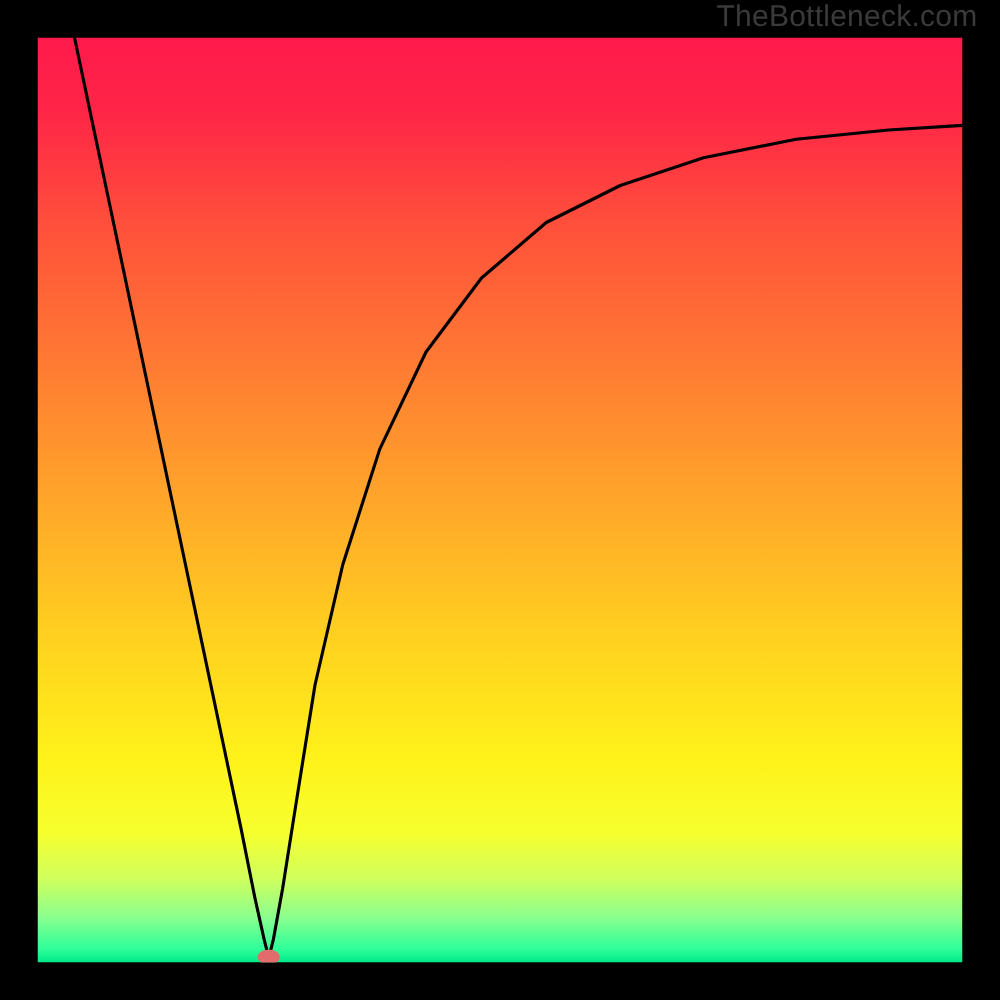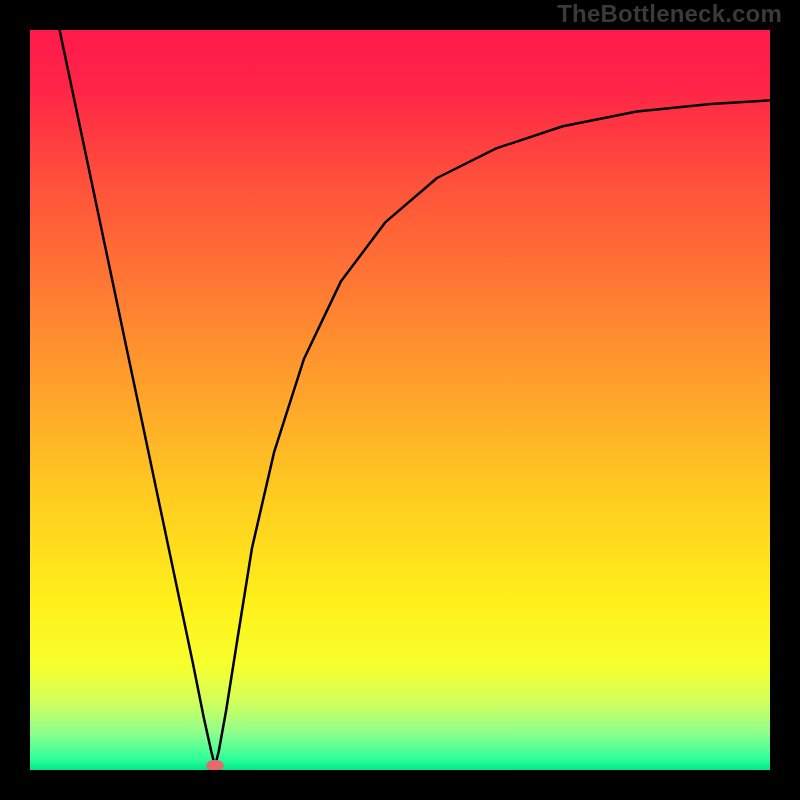--- a/index.html
+++ b/index.html
@@ -16,21 +16,21 @@
     width: 800px;
     height: 800px;
     background: #000;
   }
   .watermark {
     position: absolute;
     top: 0;
     right: 18px;
     color: #3a3a3a;
     font-size: 24px;
-    font-weight: 700;
+    font-weight: 400;
     letter-spacing: 0.2px;
     user-select: none;
   }
   .plot-wrap {
     position: absolute;
     left: 30px;
     top: 30px;
     width: 740px;
     height: 740px;
   }

